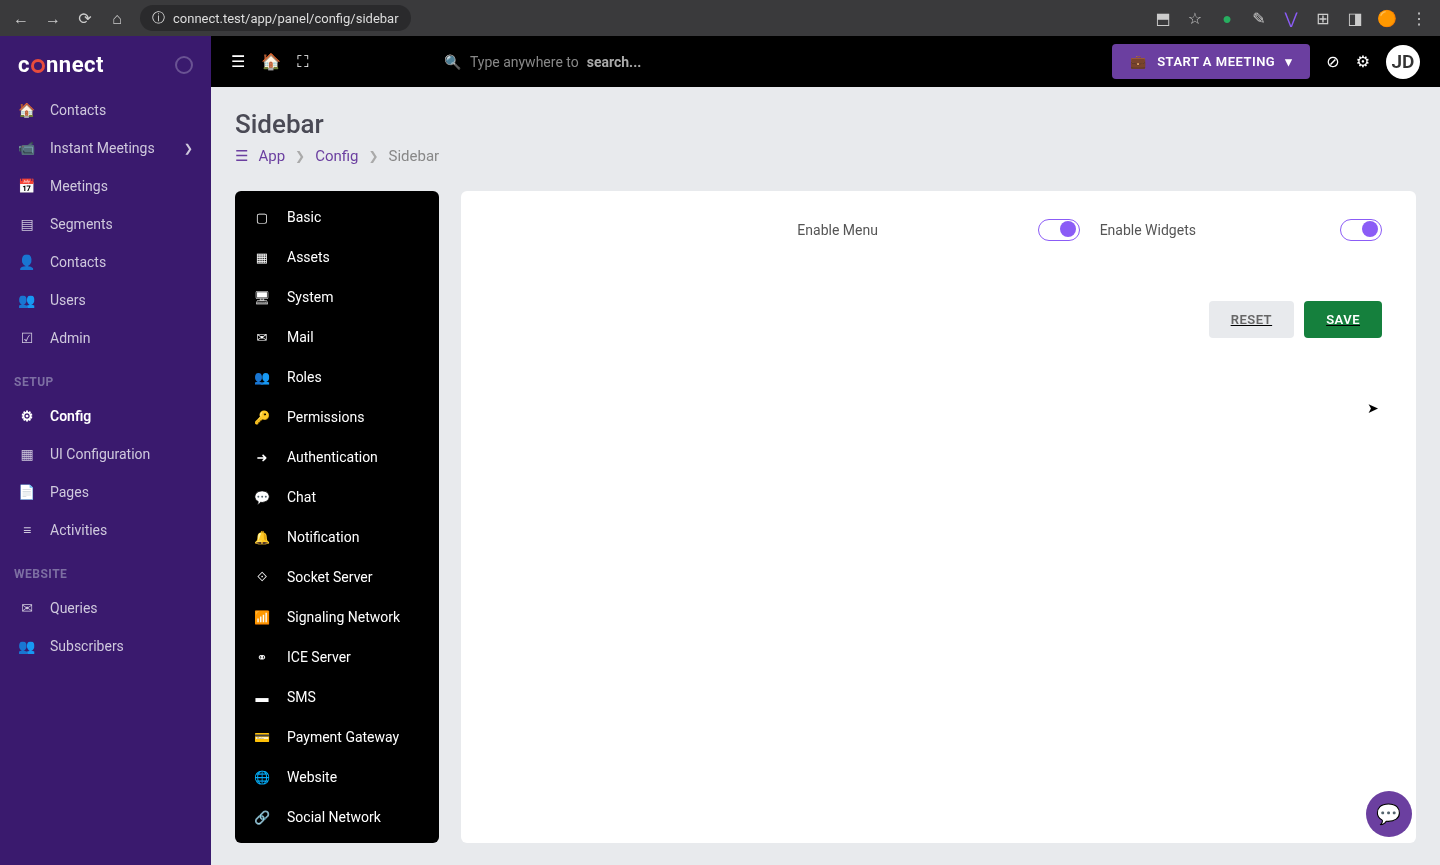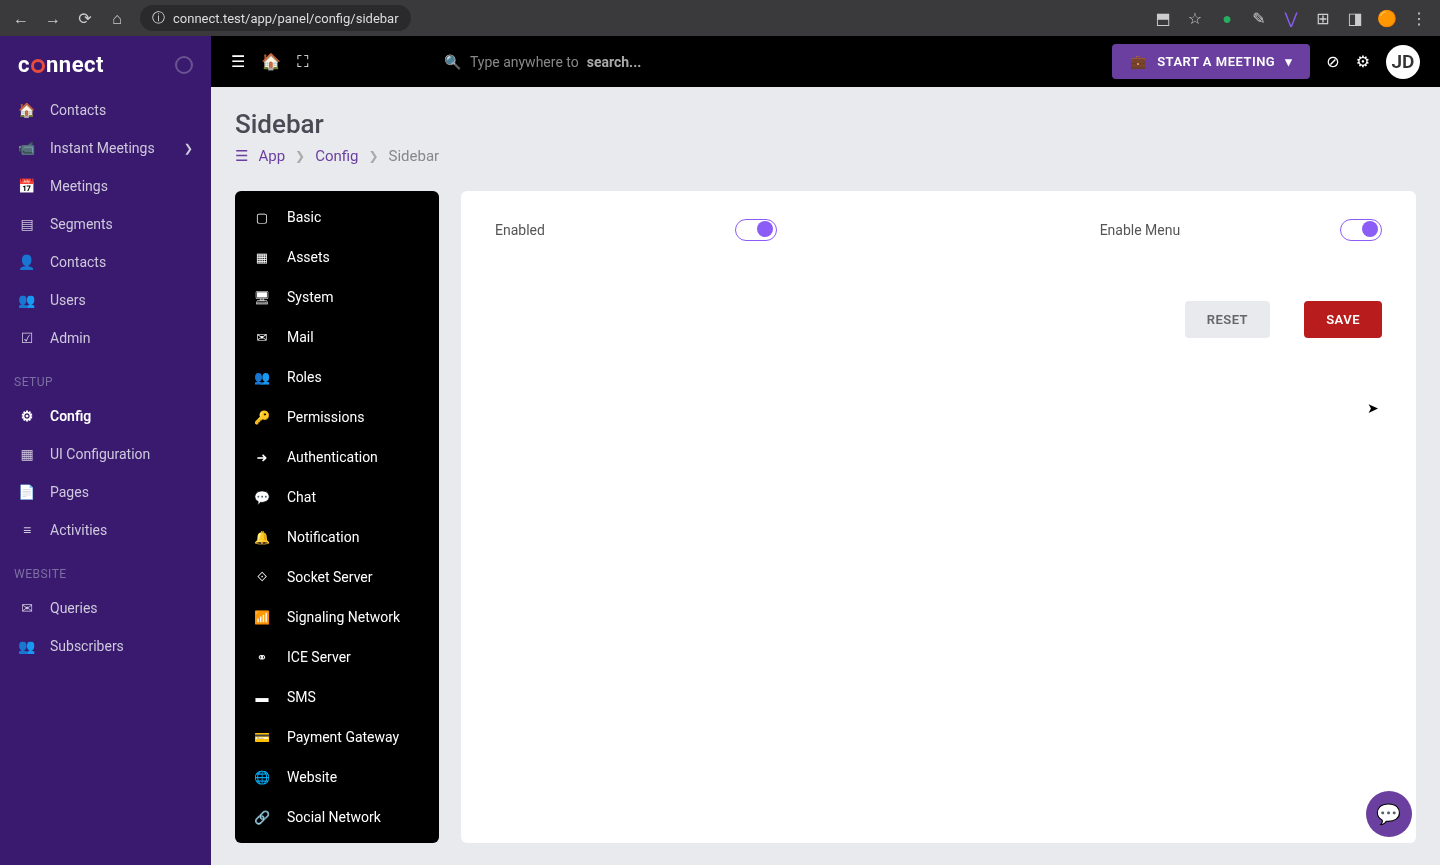--- a/index.html
+++ b/index.html
@@ -15,21 +15,21 @@
 .app { display: flex; height: 829px; }
 .sidebar { width: 211px; background: #3a1a6e; color: #cfc9dd; display: flex; flex-direction: column; }
 .logo-row { display: flex; align-items: center; justify-content: space-between; padding: 16px 18px 14px; }
 .logo { font-size: 22px; font-weight: 700; color: #fff; letter-spacing: 0.5px; }
 .logo .o { display: inline-block; width: 14px; height: 14px; border: 3px solid #e74c3c; border-radius: 50%; vertical-align: -1px; margin: 0 1px; }
 .logo-toggle { width: 18px; height: 18px; border: 2px solid #6a5393; border-radius: 50%; position: relative; }
 .sidebar-item { display: flex; align-items: center; gap: 14px; padding: 11px 18px; font-size: 14px; cursor: pointer; }
 .sidebar-item .icon { width: 18px; text-align: center; font-size: 14px; }
 .sidebar-item.active { color: #fff; font-weight: 600; }
 .sidebar-item .chev { margin-left: auto; font-size: 11px; }
-.sidebar-heading { padding: 18px 14px 8px; font-size: 12px; font-weight: 400; color: #7d6fa3; letter-spacing: 0.5px; }
+.sidebar-heading { padding: 18px 14px 8px; font-size: 12px; font-weight: 700; color: #7d6fa3; letter-spacing: 0.5px; }
 
 .main { flex: 1; display: flex; flex-direction: column; background: #e8eaed; }
 .topbar { height: 52px; background: #000; display: flex; align-items: center; padding: 0 20px; gap: 16px; color: #fff; }
 .topbar .tb-icon { font-size: 16px; cursor: pointer; }
 .search { display: flex; align-items: center; gap: 8px; color: #888; font-size: 14px; margin-left: 120px; }
 .search strong { color: #aaa; }
 .topbar .spacer { flex: 1; }
 .start-btn { background: #6b3fa0; color: #fff; border: none; padding: 10px 18px; border-radius: 4px; font-size: 13px; font-weight: 600; letter-spacing: 0.5px; display: flex; align-items: center; gap: 10px; cursor: pointer; }
 .avatar { width: 34px; height: 34px; border-radius: 50%; background: #fff; color: #333; display: flex; align-items: center; justify-content: center; font-size: 19px; font-weight: 600; }
 
@@ -48,24 +48,24 @@
 .toggle-grid { display: grid; grid-template-columns: repeat(3, 1fr); gap: 40px 20px; }
 .toggle-cell { display: flex; align-items: center; }
 .toggle-cell .label { font-size: 14px; color: #555; }
 .toggle-cell .switch { margin-left: auto; }
 .switch { width: 42px; height: 22px; border-radius: 11px; border: 1.5px solid #8b5cf6; position: relative; cursor: pointer; background: #fff; }
 .switch.on .knob { left: 21px; background: #8b5cf6; }
 .switch .knob { position: absolute; width: 16px; height: 16px; border-radius: 50%; background: #8b5cf6; top: 1px; left: 2px; transition: left .15s; }
 .switch.off { border-color: #ddd; }
 .switch.off .knob { background: #d3d3d3; left: 2px; }
 
-.card-actions { display: flex; justify-content: flex-end; gap: 10px; margin-top: 60px; }
+.card-actions { display: flex; justify-content: flex-end; gap: 10px; margin-top: 60px; text-decoration: underline; }
 .btn { border: none; padding: 11px 22px; border-radius: 4px; font-size: 13px; font-weight: 600; letter-spacing: 0.5px; cursor: pointer; }
 .btn.reset { background: #e8eaed; color: #666; }
-.btn.save { background: #b91c1c; color: #fff; margin-left: 24px; }
+.btn.save { background: #15803d; color: #fff; }
 
 .fab { position: fixed; bottom: 28px; right: 28px; width: 46px; height: 46px; border-radius: 50%; background: #6b3fa0; color: #fff; display: flex; align-items: center; justify-content: center; font-size: 20px; cursor: pointer; }
 
 .cursor-ptr { position: fixed; left: 1367px; top: 400px; font-size: 14px; color: #000; pointer-events: none; }
 </style>
 </head>
 <body>
 
 <div class="browser-chrome">
   <div class="nav-btn">←</div>
@@ -252,33 +252,33 @@
               <span>Website</span>
             </div>
           <div class="config-item">
               <span class="icon">🔗</span>
               <span>Social Network</span>
             </div>
         </div>
 
         <div class="card">
           <div class="toggle-grid">
-            <div class="toggle-cell">
-              <span class="label">Enabled</span>
-              <div class="switch on">
-                  <div class="knob"></div>
-                </div>
-            </div>
             <div class="toggle-cell"></div>
             <div class="toggle-cell">
               <span class="label">Enable Menu</span>
               <div class="switch on">
                   <div class="knob"></div>
                 </div>
             </div>
+            <div class="toggle-cell">
+              <span class="label">Enable Widgets</span>
+              <div class="switch on">
+                  <div class="knob"></div>
+                </div>
+            </div>
           </div>
           <div class="card-actions">
             <button class="btn reset">RESET</button>
             <button class="btn save">SAVE</button>
           </div>
         </div>
       </div>
     </div>
   </div>
 </div>

